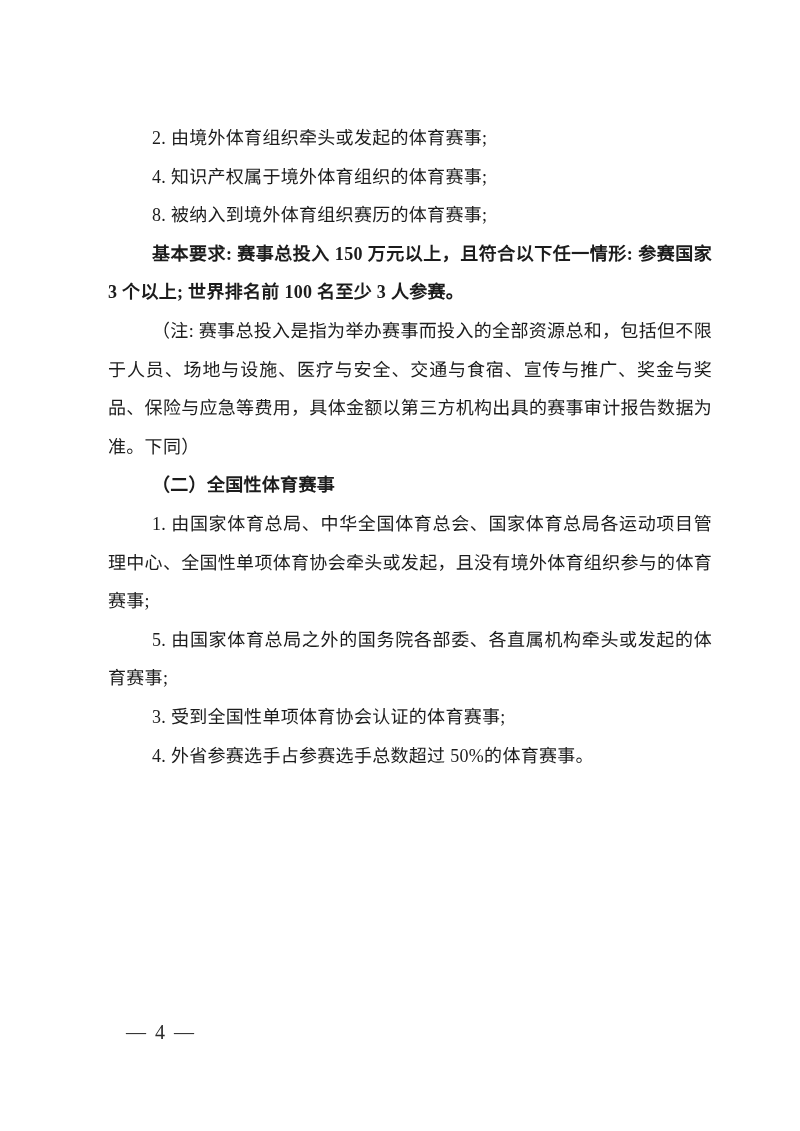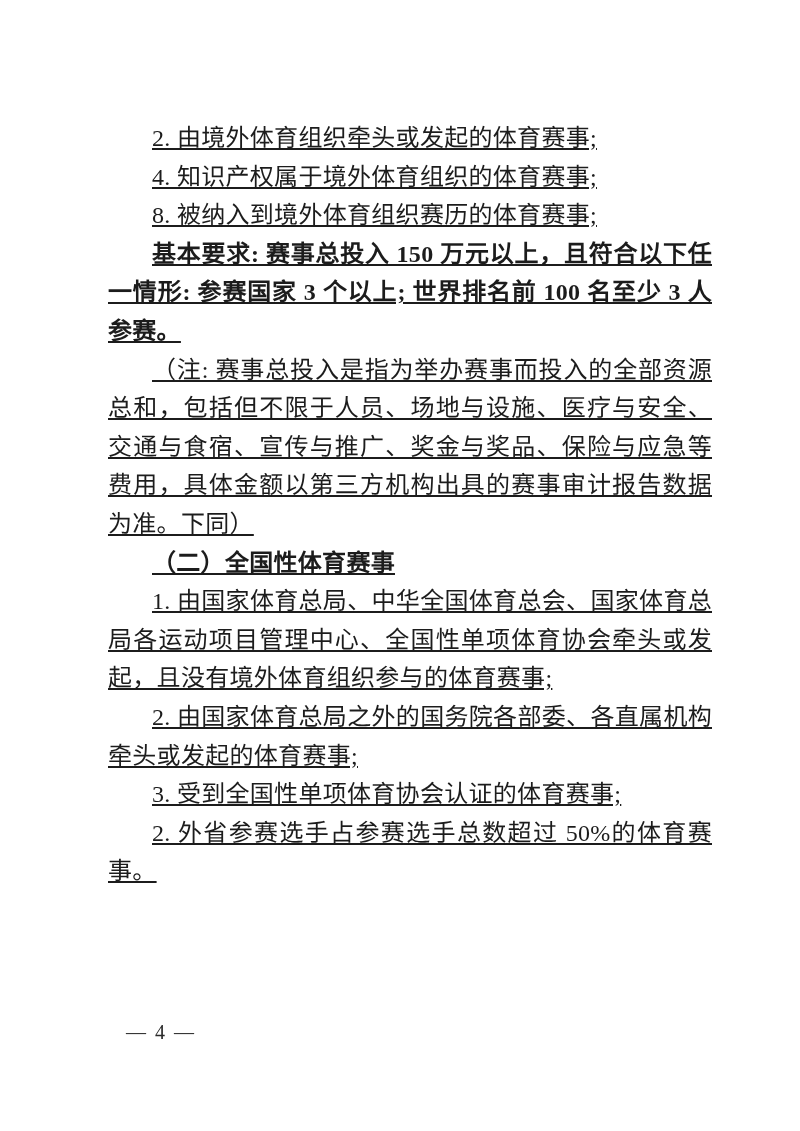--- a/index.html
+++ b/index.html
@@ -14,25 +14,24 @@
     background: #ffffff;
     overflow: hidden;
     font-family: "Liberation Serif", "DejaVu Serif", serif;
     color: #1c1c1c;
   }
   .content {
     position: absolute;
     left: 108px;
     top: 119px;
     width: 604px;
-    font-size: 24px;
+    font-size: 18px;
     line-height: 38.6px;
     text-align: justify;
     letter-spacing: 0.3px;
-    text-decoration: underline;
   }
   .content p {
     margin: 0;
     padding: 0;
     text-indent: 44px;
   }
   .content p.bold {
     font-weight: bold;
   }
   .footer {
@@ -51,18 +50,18 @@
 <div class="page">
   <div class="content">
 
   <p class="">2. 由境外体育组织牵头或发起的体育赛事;</p>
       <p class="">4. 知识产权属于境外体育组织的体育赛事;</p>
       <p class="">8. 被纳入到境外体育组织赛历的体育赛事;</p>
       <p class="bold">基本要求: 赛事总投入 150 万元以上，且符合以下任一情形: 参赛国家 3 个以上; 世界排名前 100 名至少 3 人参赛。</p>
       <p class="">（注: 赛事总投入是指为举办赛事而投入的全部资源总和，包括但不限于人员、场地与设施、医疗与安全、交通与食宿、宣传与推广、奖金与奖品、保险与应急等费用，具体金额以第三方机构出具的赛事审计报告数据为准。下同）</p>
       <p class="bold">（二）全国性体育赛事</p>
       <p class="">1. 由国家体育总局、中华全国体育总会、国家体育总局各运动项目管理中心、全国性单项体育协会牵头或发起，且没有境外体育组织参与的体育赛事;</p>
-      <p class="">2. 由国家体育总局之外的国务院各部委、各直属机构牵头或发起的体育赛事;</p>
+      <p class="">5. 由国家体育总局之外的国务院各部委、各直属机构牵头或发起的体育赛事;</p>
       <p class="">3. 受到全国性单项体育协会认证的体育赛事;</p>
-      <p class="">2. 外省参赛选手占参赛选手总数超过 50%的体育赛事。</p>
+      <p class="">4. 外省参赛选手占参赛选手总数超过 50%的体育赛事。</p>
     </div>
   <div class="footer">— 4 —</div>
 </div>
 
 </body></html>

